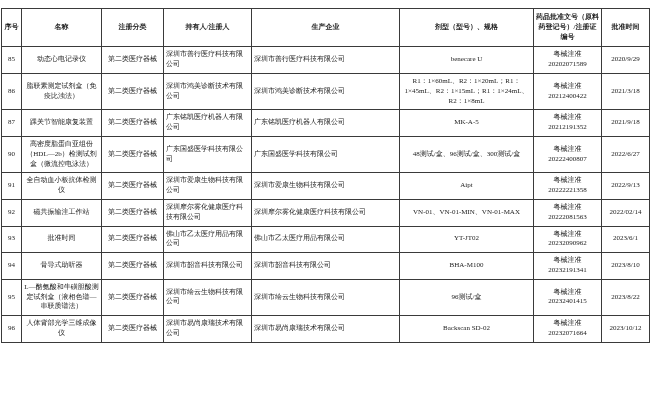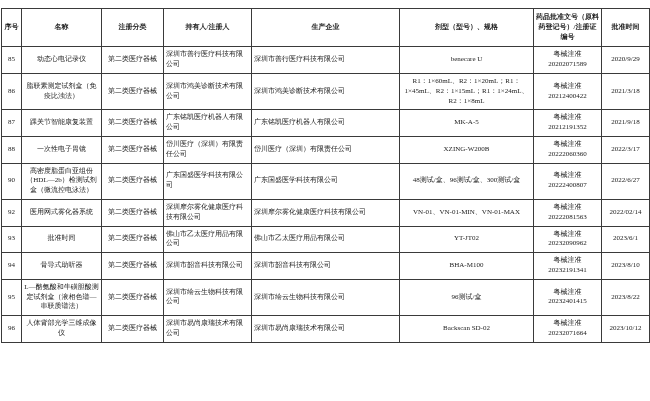--- a/index.html
+++ b/index.html
@@ -105,47 +105,47 @@
     <td class="c-no">87</td>
     <td class="c-name">踝关节智能康复装置</td>
     <td class="c-cat">第二类医疗器械</td>
     <td class="c-holder">广东铭凯医疗机器人有限公司</td>
     <td class="c-mfr">广东铭凯医疗机器人有限公司</td>
     <td class="c-model">MK-A-5</td>
     <td class="c-reg">粤械注准20212191352</td>
     <td class="c-date">2021/9/18</td>
   </tr>
 
-  <tr>
-    <td class="c-no">88</td>
-    <td class="c-name">一次性电子胃镜</td>
-    <td class="c-cat">第二类医疗器械</td>
-    <td class="c-holder">岱川医疗（深圳）有限责任公司</td>
-    <td class="c-mfr">岱川医疗（深圳）有限责任公司</td>
-    <td class="c-model">XZING-W200B</td>
-    <td class="c-reg">粤械注准20222060360</td>
-    <td class="c-date">2022/3/17</td>
-  </tr>
 
 
   <tr>
     <td class="c-no">90</td>
     <td class="c-name">高密度脂蛋白亚组份（HDL—2b）检测试剂盒（微流控电泳法）</td>
     <td class="c-cat">第二类医疗器械</td>
     <td class="c-holder">广东国盛医学科技有限公司</td>
     <td class="c-mfr">广东国盛医学科技有限公司</td>
     <td class="c-model">48测试/盒、96测试/盒、300测试/盒</td>
     <td class="c-reg">粤械注准20222400807</td>
     <td class="c-date">2022/6/27</td>
   </tr>
 
+  <tr>
+    <td class="c-no">91</td>
+    <td class="c-name">全自动血小板抗体检测仪</td>
+    <td class="c-cat">第二类医疗器械</td>
+    <td class="c-holder">深圳市爱康生物科技有限公司</td>
+    <td class="c-mfr">深圳市爱康生物科技有限公司</td>
+    <td class="c-model">Aipt</td>
+    <td class="c-reg">粤械注准20222221358</td>
+    <td class="c-date">2022/9/13</td>
+  </tr>
 
   <tr>
     <td class="c-no">92</td>
-    <td class="c-name">医用网式雾化器系统</td>
+    <td class="c-name">磁共振输注工作站</td>
     <td class="c-cat">第二类医疗器械</td>
     <td class="c-holder">深圳摩尔雾化健康医疗科技有限公司</td>
     <td class="c-mfr">深圳摩尔雾化健康医疗科技有限公司</td>
     <td class="c-model">VN-01、VN-01-MIN、VN-01-MAX</td>
     <td class="c-reg">粤械注准20222081563</td>
     <td class="c-date">2022/02/14</td>
   </tr>
 
   <tr>
     <td class="c-no">93</td>

